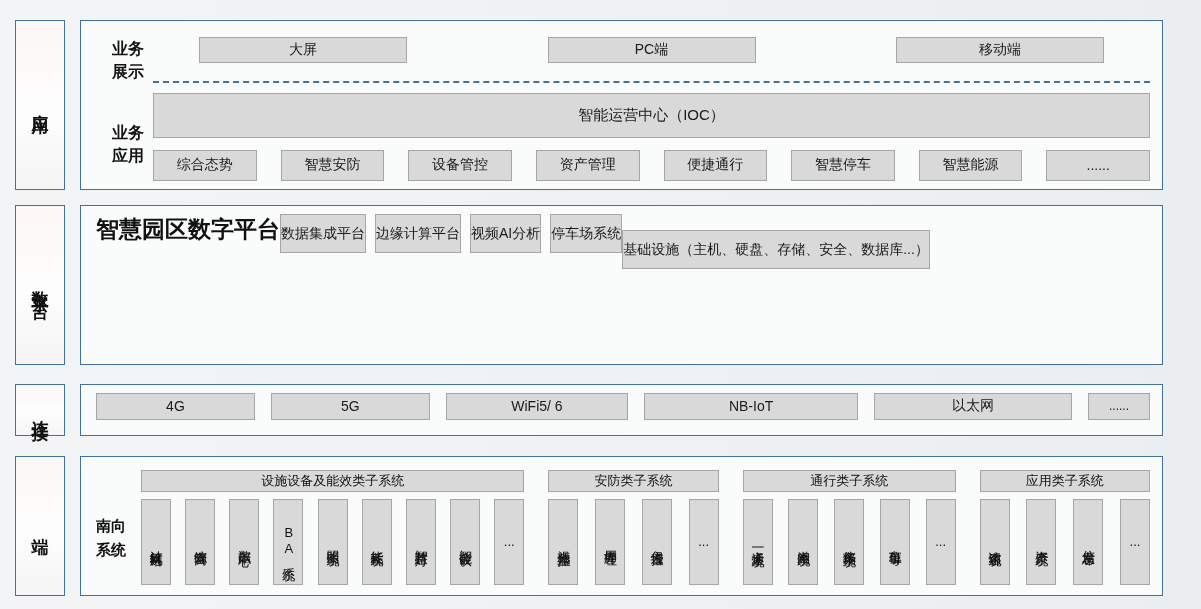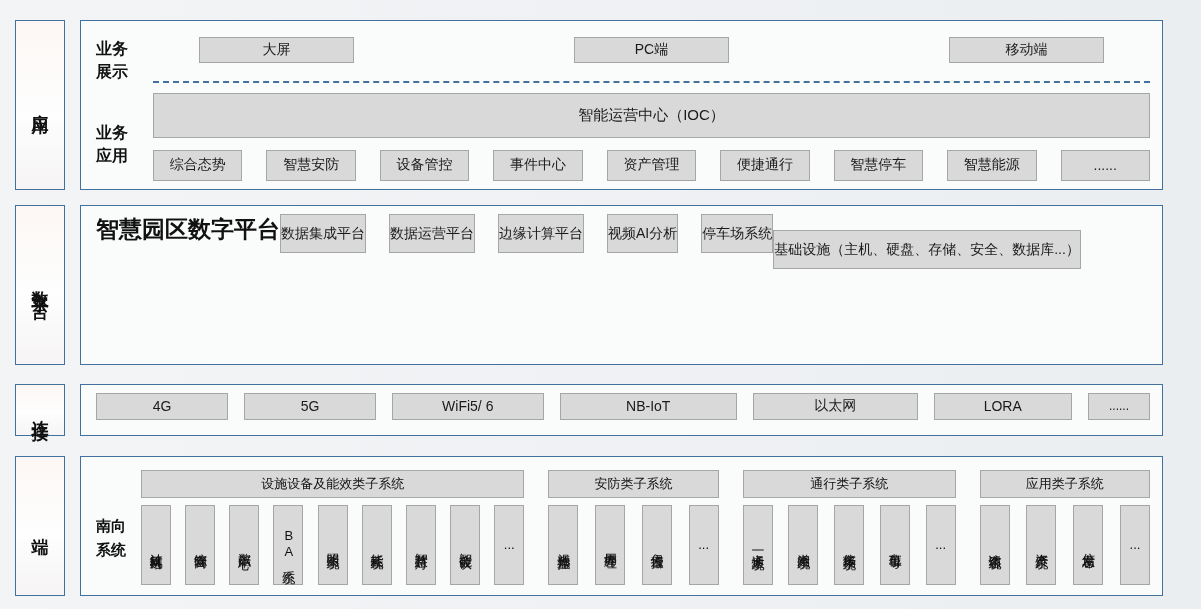--- a/index.html
+++ b/index.html
@@ -32,53 +32,53 @@
 
   .block{
     background:#d9d9d9;border:1px solid #a6a6a6;box-sizing:border-box;
     display:flex;align-items:center;justify-content:center;
     font-size:14px;color:#1a1a1a;white-space:nowrap;
   }
 
   
   .panel1{display:flex;padding:16px 12px 8px 15px;}
   .labels-col{position:relative;width:57px;flex:0 0 57px;}
-  .sec-label{font-weight:700;font-size:16px;width:36px;line-height:1.45;position:absolute;left:0;}
+  .sec-label{font-weight:700;font-size:16px;width:36px;line-height:1.45;position:absolute;left:16px;}
   .lbl1{top:0;}
   .lbl2{top:84px;}
   .r1-right{flex:1;display:flex;flex-direction:column;min-width:0;}
   .display-row{height:28px;display:flex;justify-content:space-between;padding:0 46px;}
-  .display-row .block{width:155px;}
+  .display-row .block{width:208px;}
   .dashed{border-top:2px dashed #41719c;margin:18px 0 10px;}
   .ioc-bar{height:47px;font-size:15px;}
   .apps-row{display:flex;gap:24px;margin-top:12px;height:33px;}
   .apps-row .block{flex:1;}
 
   
   .panel2{display:flex;flex-direction:row;padding:8px 12px 13px 15px;}
   .p2-title{text-align:center;font-size:23px;font-weight:700;margin:0 0 15px;}
-  .platforms-row{display:flex;gap:23px;height:39px;}
+  .platforms-row{display:flex;gap:9px;height:39px;}
   .platforms-row .block{flex:1;}
   .infra-bar{margin-top:16px;height:39px;}
 
   
   .panel3{display:flex;align-items:center;gap:16px;padding:0 12px 8px 15px;}
   .conn{height:27px;}
   .c0{flex:1;}.c1{flex:1;}.c2{flex:1.15;}.c3{flex:1.35;}.c4{flex:1.25;}.c5{flex:1.05;}
   .c-dots{flex:0 0 62px;font-size:12px;}
 
   
   .panel4{display:flex;padding:13px 12px 10px 15px;}
   .south-label{flex:0 0 45px;align-self:center;font-weight:700;font-size:15px;line-height:1.6;margin-top:20px;}
   .south-label div{width:34px;}
   .groups{flex:1;display:flex;gap:24px;min-width:0;}
   .group{display:flex;flex-direction:column;min-width:0;}
   .g1{flex:9 1 0;}.g2{flex:4 1 0;}.g3{flex:5 1 0;}.g4{flex:4 1 0;}
   .group-header{
-    height:28px;background:#d9d9d9;border:1px solid #a6a6a6;box-sizing:border-box;
+    height:22px;background:#d9d9d9;border:1px solid #a6a6a6;box-sizing:border-box;
     display:flex;align-items:center;justify-content:center;font-size:13px;white-space:nowrap;
   }
   .group-items{flex:1;margin-top:7px;display:flex;justify-content:space-between;}
   .vitem{
     width:30px;background:#d9d9d9;border:1px solid #a6a6a6;box-sizing:border-box;
     display:flex;align-items:center;justify-content:center;
   }
   .vitem span{writing-mode:vertical-rl;text-orientation:upright;font-size:13px;letter-spacing:1px;line-height:1.05;}
   .vitem.dots span{writing-mode:horizontal-tb;text-orientation:mixed;letter-spacing:0;font-size:13px;}
 </style>
@@ -101,59 +101,56 @@
           <div class="block">大屏</div>
           <div class="block">PC端</div>
           <div class="block">移动端</div>
         </div>
         <div class="dashed"></div>
         <div class="block ioc-bar">智能运营中心（IOC）</div>
         <div class="apps-row">
           <div class="block">综合态势</div>
           <div class="block">智慧安防</div>
           <div class="block">设备管控</div>
-          <div class="block">事件中心</div>
           <div class="block">资产管理</div>
           <div class="block">便捷通行</div>
           <div class="block">智慧停车</div>
           <div class="block">智慧能源</div>
           <div class="block">......</div>
         </div>
       </div>
     </div>
   </div>
 
   <div class="row row2">
     <div class="side">
       <span>数字平台</span>
     </div>
     <div class="panel panel2">
       <div class="p2-title">智慧园区数字平台</div>
       <div class="platforms-row">
         <div class="block">数据集成平台</div>
-        <div class="block">数据运营平台</div>
         <div class="block">边缘计算平台</div>
         <div class="block">视频AI分析</div>
         <div class="block">停车场系统</div>
       </div>
       <div class="block infra-bar">基础设施（主机、硬盘、存储、安全、数据库...）</div>
     </div>
   </div>
 
   <div class="row row3">
     <div class="side">
       <span>连接</span>
     </div>
     <div class="panel panel3">
       <div class="block conn c0">4G</div>
       <div class="block conn c1">5G</div>
       <div class="block conn c2">WiFi5/ 6</div>
       <div class="block conn c3">NB-IoT</div>
       <div class="block conn c4">以太网</div>
-      <div class="block conn c5">LORA</div>
       <div class="block conn c-dots">......</div>
     </div>
   </div>
 
   <div class="row row4">
     <div class="side">
       <span>端</span>
     </div>
     <div class="panel panel4">
       <div class="south-label">

